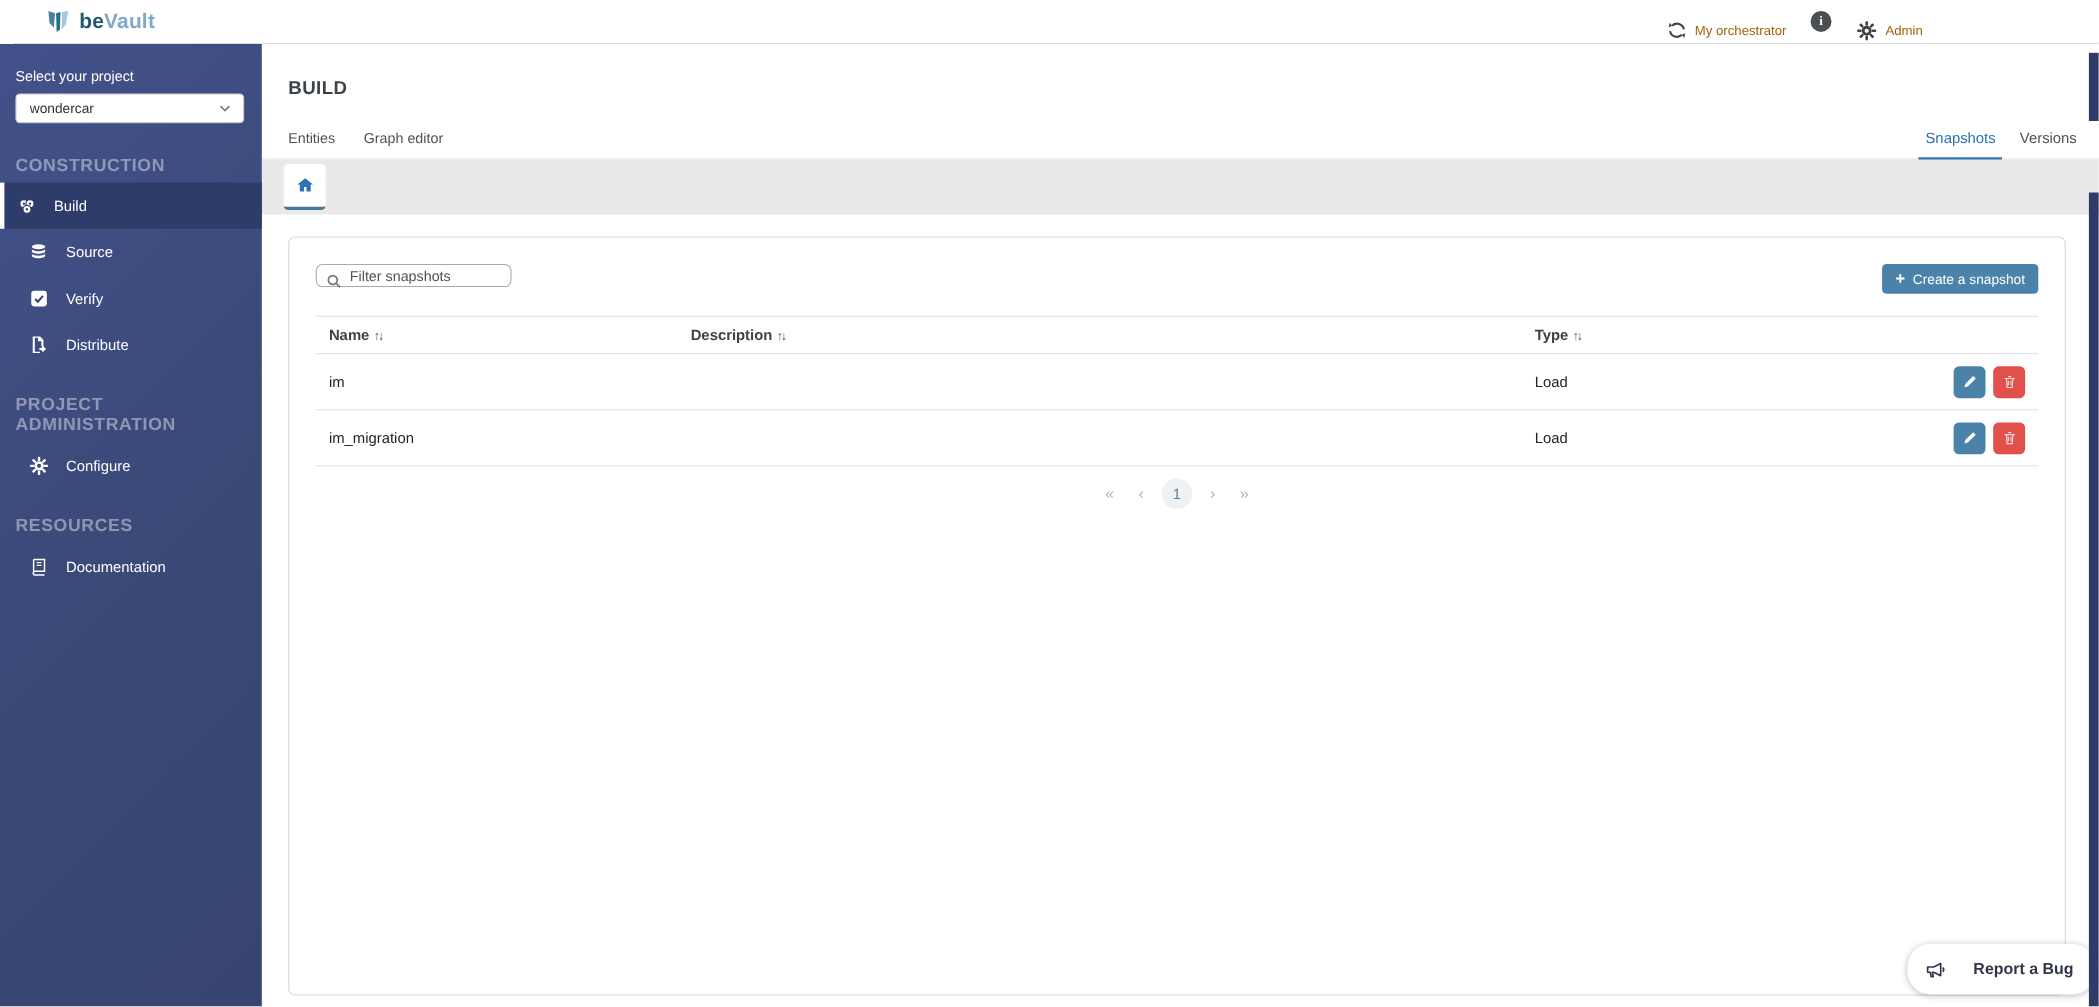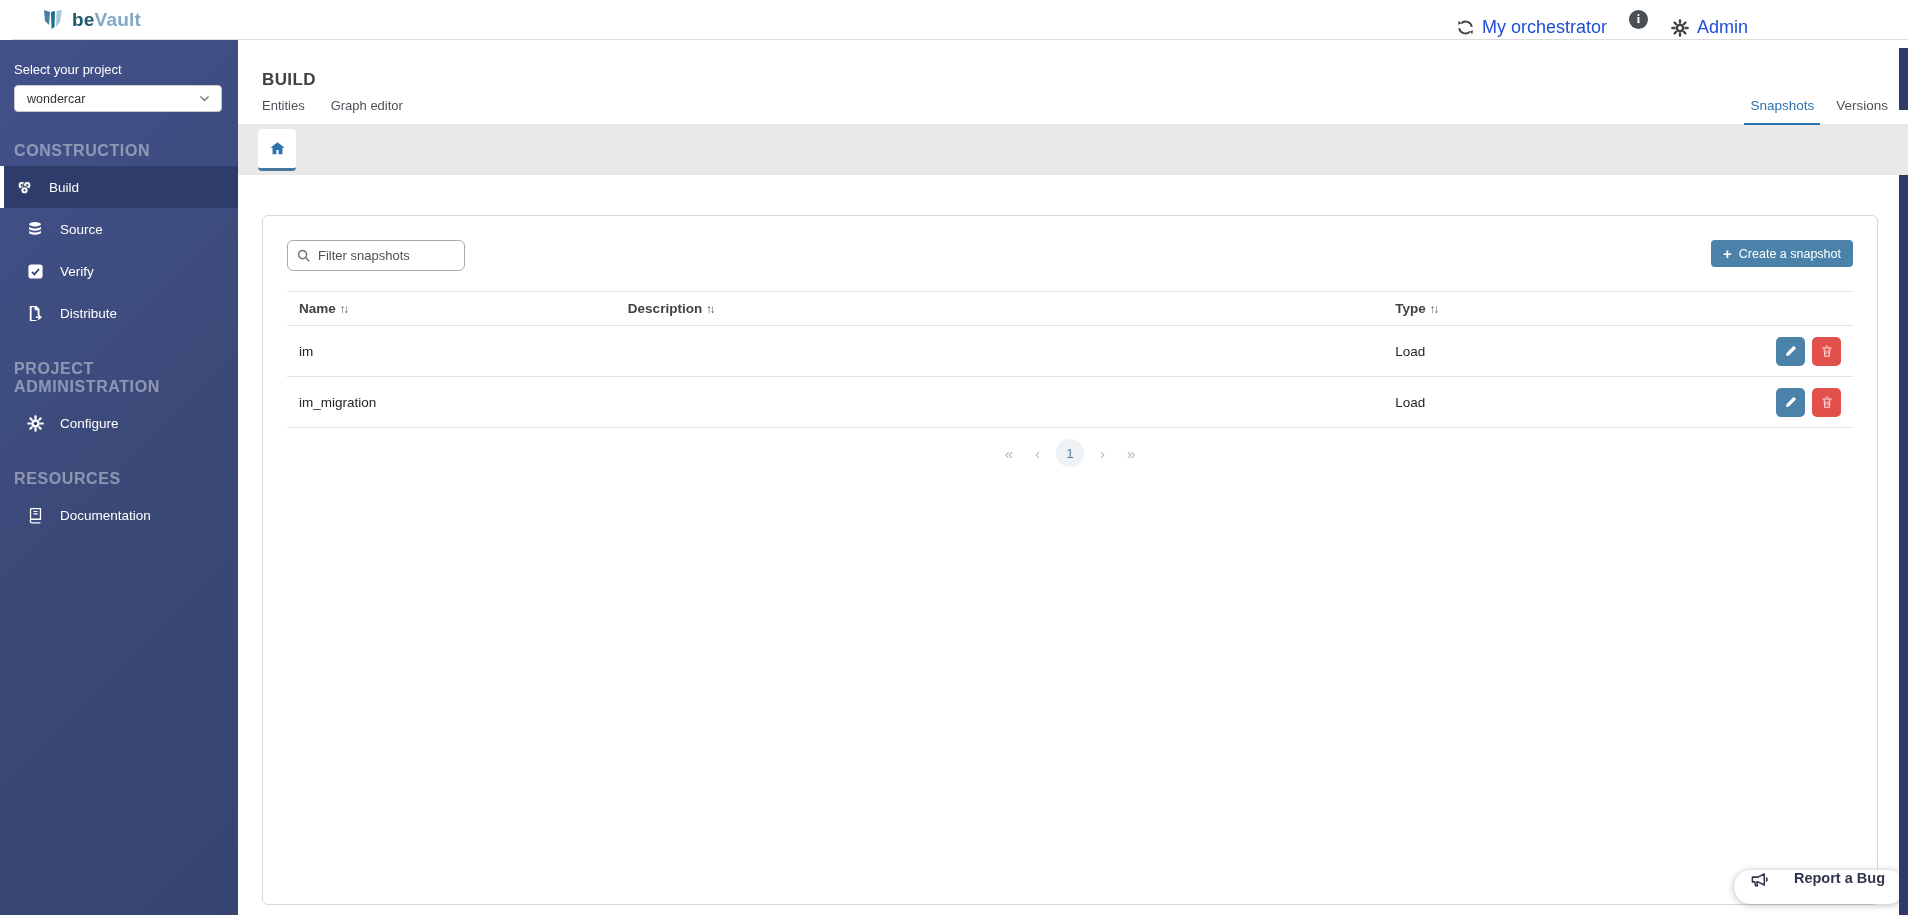--- a/index.html
+++ b/index.html
@@ -7,21 +7,21 @@
   body { font-family:"Liberation Sans", sans-serif; background:#fff; position:relative; color:#212529; }
 
   
   .topbar { position:absolute; top:0; left:12px; width:1908px; height:40px; background:#fff;
             border-bottom:1px solid #dcdcdc; display:flex; z-index:5; }
   .brand { display:flex; align-items:center; gap:6px; margin-left:28px; cursor:pointer; }
   .brand-text { font-size:19px; font-weight:bold; letter-spacing:.2px; }
   .brand-be { color:#24586e; }
   .brand-vault { color:#7fa9c6; }
   .topbar-right { margin-left:auto; margin-right:172px; display:flex; align-items:center; gap:22px; }
-  .topbar-item { display:flex; align-items:center; gap:7px; font-size:18px; color:#1d4ed8; cursor:pointer;margin-top:16px; }
+  .topbar-item { display:flex; align-items:center; gap:7px; font-size:12px; color:#a16207; cursor:pointer;margin-top:16px; }
   .info-circle { width:19px; height:19px; border-radius:50%; background:#4a4f54; color:#fff;
                  display:flex; align-items:center; justify-content:center; font-size:12px;
                  font-weight:bold; font-family:"Liberation Serif", serif; }
 
   
   .sidebar { position:absolute; top:40px; left:0; width:238px; height:875px;
              background:linear-gradient(135deg,#42518a 0%, #3a4875 60%, #374471 100%); z-index:4; }
   .project-block { padding:22px 14px 4px 14px; }
   .project-label { color:#fff; font-size:13px; margin-bottom:8px; }
   .project-select { width:208px; height:27px; background:#fff; border:1px solid #c9c9c9; border-radius:4px;
@@ -30,39 +30,39 @@
   .section-title { color:rgba(255,255,255,.42); font-size:16px; font-weight:bold; letter-spacing:.6px;
                    margin:26px 0 6px 14px; }
   .nav-item { height:42px; display:flex; align-items:center; padding-left:25px; color:#fff;
               font-size:13.5px; cursor:pointer; }
   .nav-item .nicon { width:20px; display:flex; justify-content:center; margin-right:15px; }
   .nav-item.active { background:#2e3c69; border-left:4px solid #ffffff; padding-left:10px; }
 
   
   .main { position:absolute; top:40px; left:238px; width:1670px; height:875px; background:#fff; }
   .page-title { margin:30px 24px 0 24px; font-size:17px; font-weight:bold; color:#3d4247; letter-spacing:.4px; }
-  .tabs-row { display:flex; align-items:center; margin-top:8px; padding:0 20px 11px 24px;
+  .tabs-row { display:flex; align-items:center; margin-top:28px; padding:0 20px 11px 24px;
               border-bottom:1px solid #e4e4e4;justify-content:space-between; }
   .tab { font-size:13px; color:#4c5258; margin-right:26px; cursor:pointer; }
   .right-tabs { margin-left:auto; display:flex; gap:22px; }
   .rtab { font-size:13.5px; color:#4c5258; cursor:pointer; position:relative; }
   .rtab.active { color:#2d71ae; }
   .rtab.active::after { content:""; position:absolute; left:-6px; right:-6px; bottom:-12px;
                         height:2px; background:#2d71ae; }
   .crumb-strip { height:50px; background:#e9e9e9; display:flex; align-items:flex-start; padding:4px 0 0 20px; }
   .crumb-tab { width:38px; height:42px; background:#fff; border-radius:4px;
                border-bottom:3px solid #47789f; display:flex; align-items:center; justify-content:center;
                cursor:pointer; }
 
   
   .card { position:absolute; left:24px; right:30px; top:175px; bottom:10px;
           border:1px solid #d8d8d8; border-radius:6px; background:#fff; padding:24px; }
   .toolbar { display:flex; justify-content:space-between; align-items:flex-start; margin-bottom:20px; }
   .filter-wrap { position:relative; }
-  .filter-input { width:178px; height:31px; border:1px solid #a9a9a9; border-radius:6px;
+  .filter-input { width:178px; height:21px; border:1px solid #a9a9a9; border-radius:6px;
                   padding:0 8px 0 30px; font-size:13px; color:#333; font-family:"Liberation Sans",sans-serif; }
   .filter-input::placeholder { color:#4c5258; opacity:1; }
   .filter-wrap svg { position:absolute; left:9px; top:8px; }
   .btn-create { background:#4a82aa; border:none; color:#fff; height:27px; border-radius:4px;
                 font-size:12.5px; padding:0 12px; display:flex; align-items:center; gap:7px;
                 cursor:pointer; font-family:"Liberation Sans",sans-serif; }
   .btn-create .plus { font-size:15px; font-weight:bold; line-height:1; }
 
   table.snap { width:100%; border-collapse:collapse; font-size:13.5px; color:#212529; }
   table.snap th { text-align:left; font-weight:600; color:#3f4246; padding:9px 12px;
@@ -79,23 +79,23 @@
   .pagination { display:flex; justify-content:center; align-items:center; gap:10px; margin-top:11px; }
   .pg-arrow { color:#aeb4ba; font-size:15px; cursor:pointer; padding:0 6px; user-select:none; }
   .pg-page { width:28px; height:28px; border-radius:50%; background:#eef2f5; color:#5c7d9d;
              display:flex; align-items:center; justify-content:center; font-size:13.5px; cursor:pointer; }
 
   
   .edge-strip-top { position:absolute; right:0; top:48px; width:9px; height:62px; background:#2e3a67; z-index:8; }
   .edge-strip-bottom { position:absolute; right:0; top:175px; width:9px; height:740px; background:#2e3a67; z-index:8; }
 
   
-  .report-bug { position:absolute; right:3px; bottom:11px; height:34px; background:#fff;
+  .report-bug { position:absolute; right:3px; bottom:11px; height:46px; background:#fff;
                 border:none; border-radius:21px; box-shadow:0 1px 7px rgba(0,0,0,.28);
-                display:flex; gap:25px; padding:0 20px 0 16px;
+                display:flex; align-items:center; gap:25px; padding:0 20px 0 16px;
                 font-size:14.5px; font-weight:bold; color:#32364a; cursor:pointer; z-index:7;
                 font-family:"Liberation Sans",sans-serif; }
 </style>
 </head>
 <body>
 
 <div class="topbar">
   <div class="brand">
     <span style="display:flex;">
       <svg width="26" height="26" viewBox="0 0 26 26">

